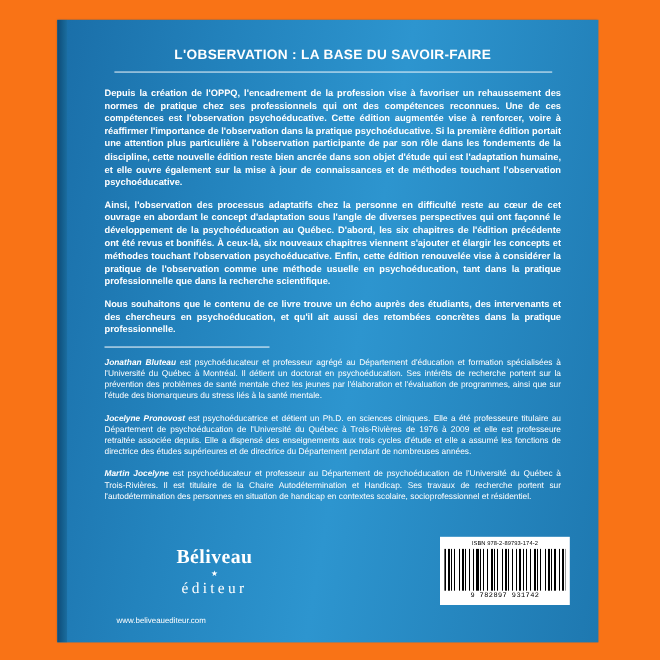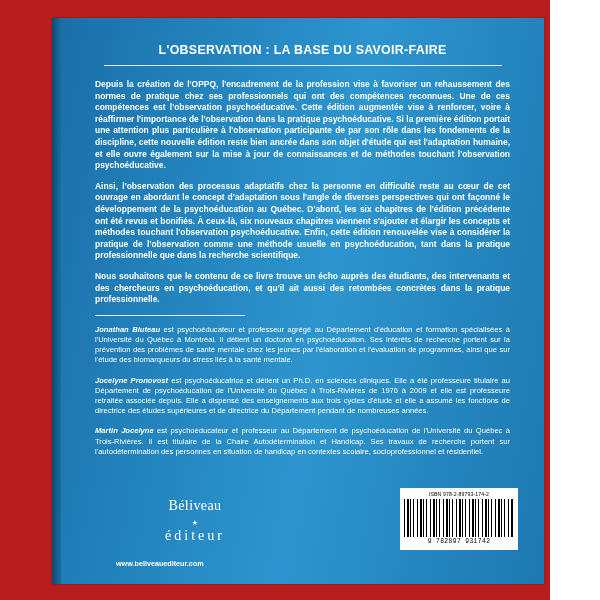--- a/index.html
+++ b/index.html
@@ -8,23 +8,23 @@
     background: #ffffff;
   }
   body {
     width: 600px;
     height: 600px;
     font-family: "Liberation Sans", sans-serif;
     overflow: hidden;
   }
   .page {
     position: relative;
-    width: 550px;
+    width: 600px;
     height: 600px;
-    background: #b91c1c;
+    background: #f97316;
   }
   .cover {
     position: absolute;
     left: 52px;
     top: 18px;
     width: 492px;
     height: 566px;
     background: linear-gradient(100deg, #1a6ea8 0%, #2383bd 28%, #2d95cf 55%, #1e78b0 100%);
     box-shadow: 0 0 2px rgba(0,0,0,0.3);
     overflow: hidden;
@@ -107,43 +107,42 @@
   .publisher {
     position: absolute;
     left: 40px;
     bottom: 40px;
     color: #ffffff;
     text-align: center;
     width: 170px;
   }
   .pub-name {
     font-family: "Liberation Serif", serif;
-    font-size: 14px;
-    font-weight: normal;
+    font-size: 18px;
+    font-weight: bold;
     letter-spacing: 0.4px;
     line-height: 22px;
   }
   .pub-star {
     font-size: 7px;
     line-height: 9px;
     margin-top: 1px;
   }
   .pub-sub {
     font-family: "Liberation Serif", serif;
     font-size: 14px;
     letter-spacing: 3px;
     margin-top: 1px;
   }
   .website {
     position: absolute;
-    left: 46px;
+    left: 36px;
     bottom: 16px;
     color: #ffffff;
     font-size: 7.2px;
-    font-weight: bold;
   }
 
   .barcode-box {
     position: absolute;
     right: 26px;
     bottom: 34px;
     width: 118px;
     height: 62px;
     background: #ffffff;
     padding: 3px 4px 2px 4px;

